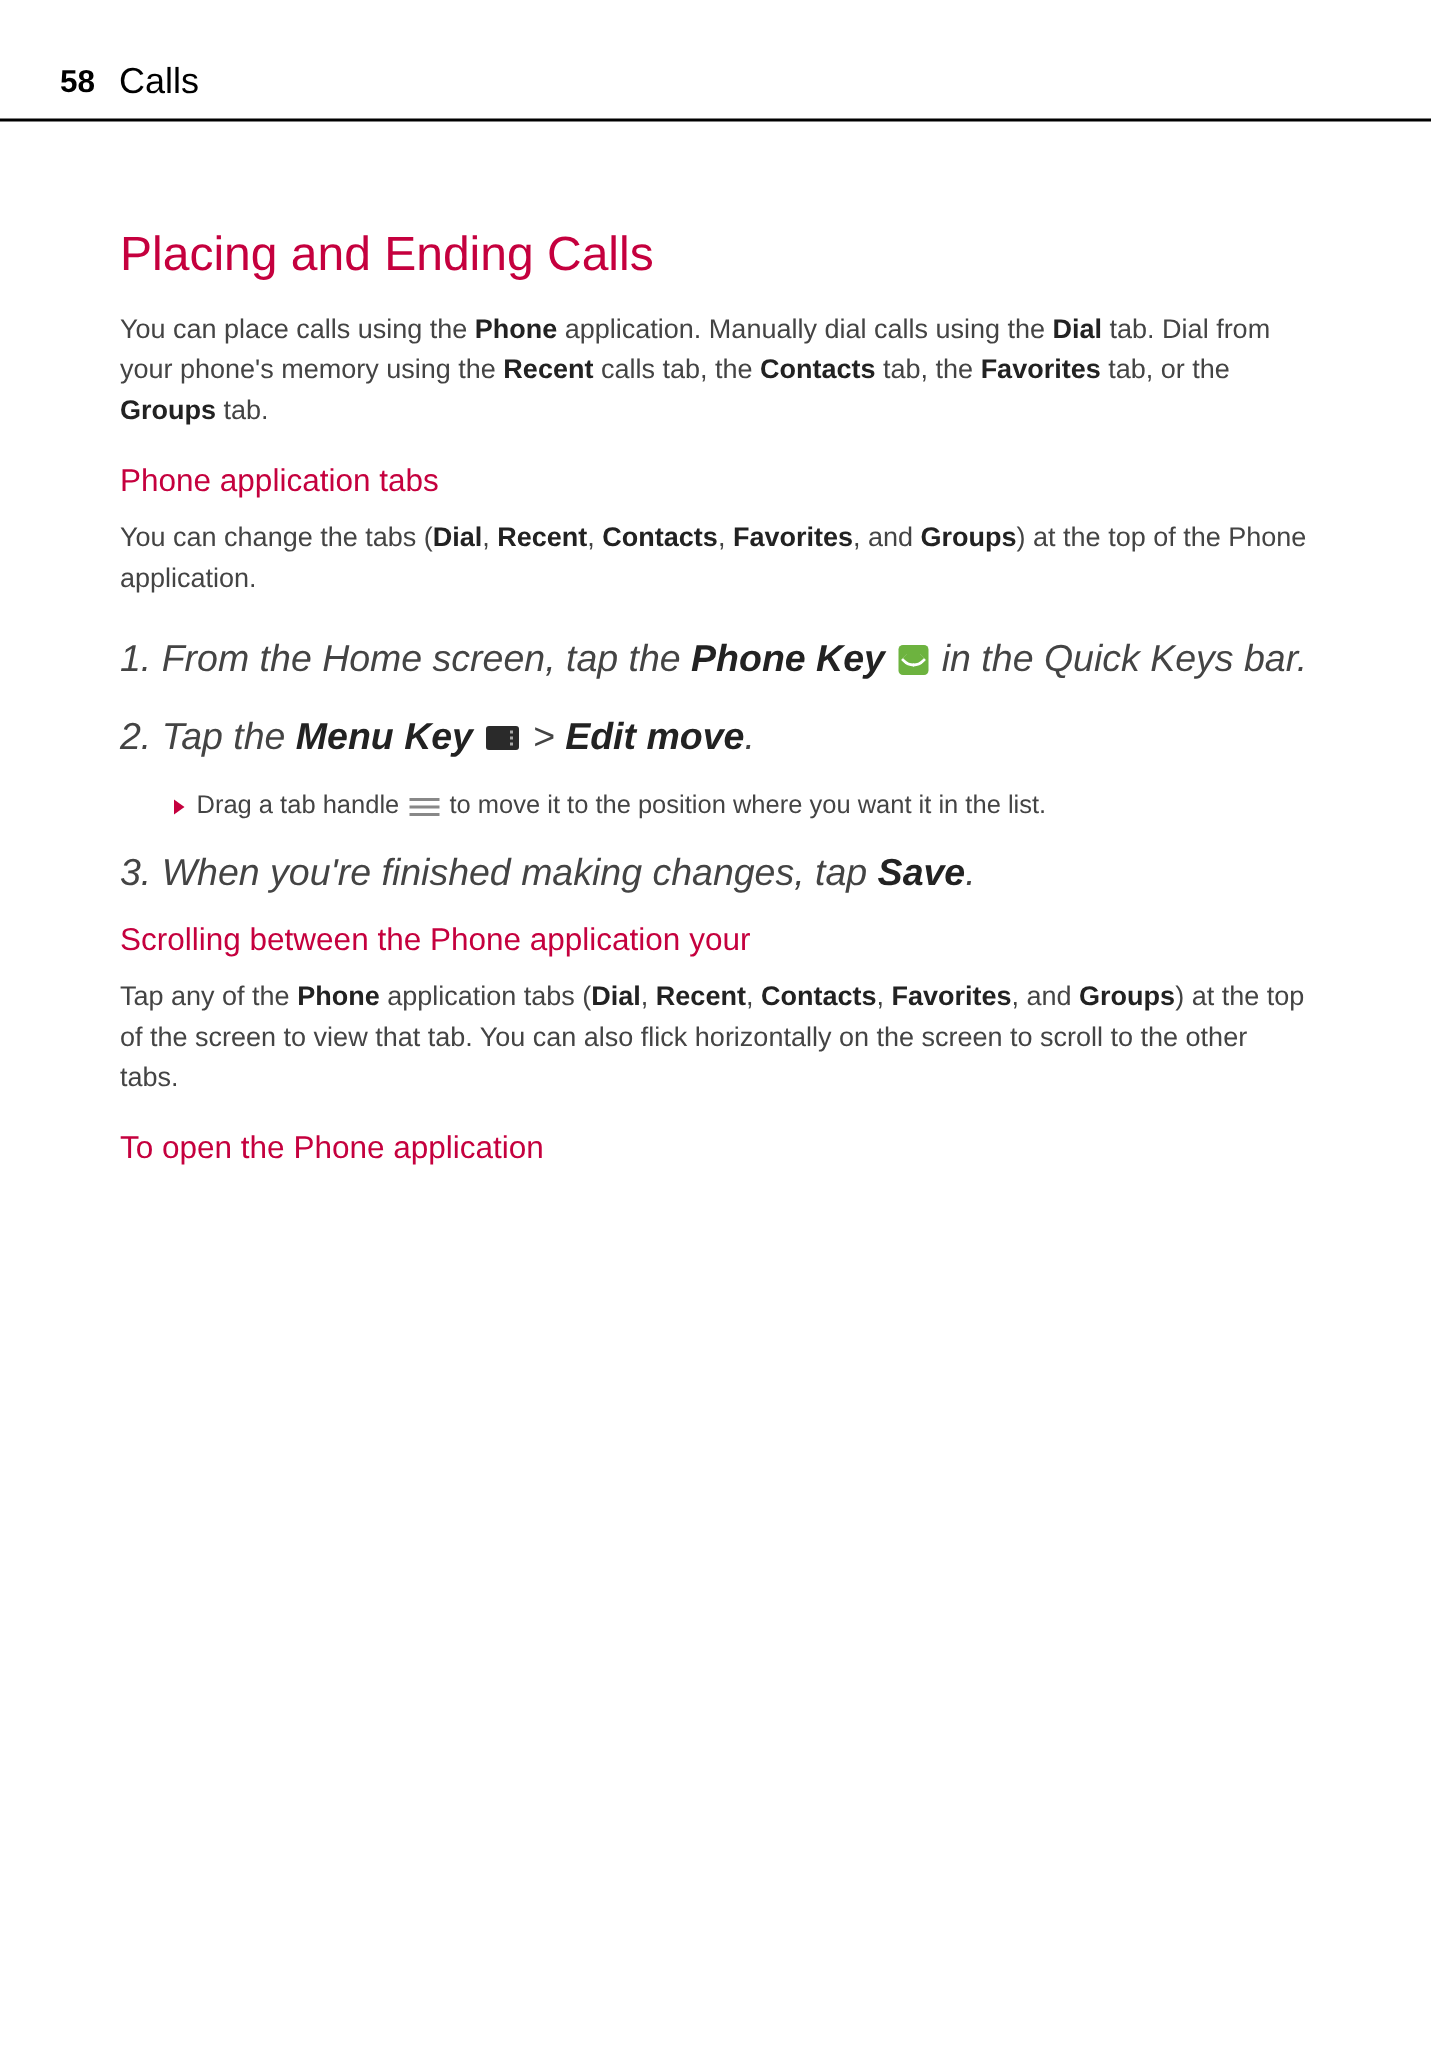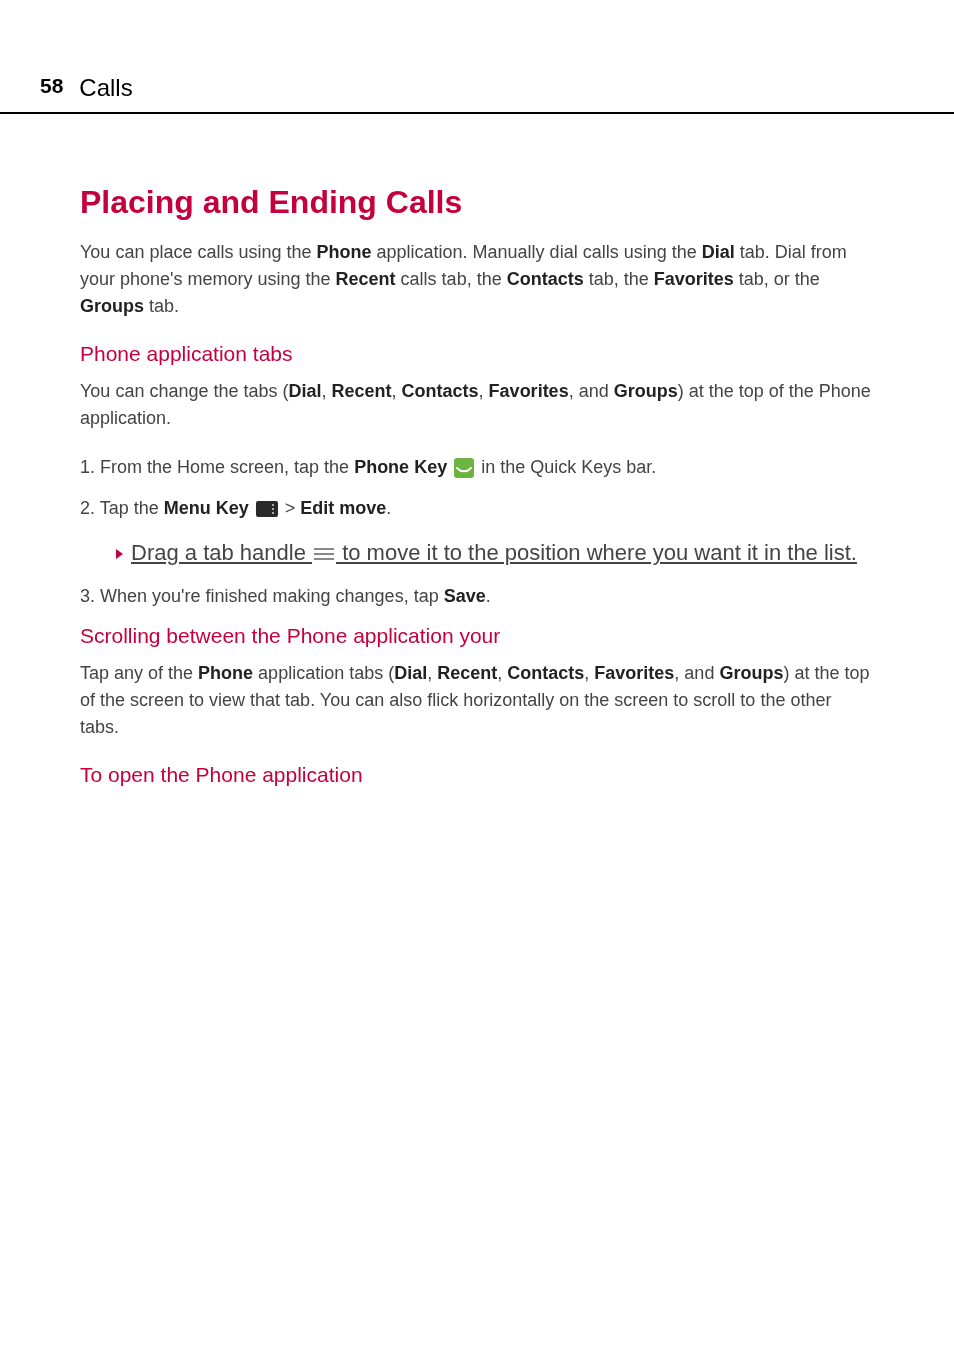--- a/index.html
+++ b/index.html
@@ -8,82 +8,82 @@
       box-sizing: border-box;
     }
     body {
       font-family: Arial, Helvetica, sans-serif;
       background: #ffffff;
       width: 954px;
       height: 1372px;
       position: relative;
     }
     .header {
-      padding: 74px 80px 10px 40px;
+      padding: 41px 80px 10px 40px;
       border-bottom: 2px solid #000;
       display: flex;
-      align-items: flex-start;
+      align-items: center;
       gap: 16px;
     }
     .page-number {
       font-size: 21px;
       font-weight: bold;
       color: #000;
     }
     .section-title {
       font-size: 24px;
       color: #000;
       font-weight: normal;
     }
     .content {
       padding: 70px 80px 20px 80px;
     }
     .main-heading {
       font-size: 32px;
       color: #c5003e;
-      font-weight: bold;
+      font-weight: normal;
       margin-bottom: 18px;
     }
     .body-text {
       font-size: 18px;
       color: #444;
       line-height: 1.5;
       margin-bottom: 22px;
     }
     .body-text .bold {
       color: #222;
       font-weight: 600;
     }
     .sub-heading {
       font-size: 21px;
       color: #c5003e;
       font-weight: 500;
       margin-top: 8px;
       margin-bottom: 12px;
     }
     .numbered-item {
-      font-size: 18px;
+      font-size: 25px;
       color: #444;
       line-height: 1.5;
       margin-bottom: 14px;
       padding-left: 22px;
       text-indent: -22px;
+      font-style: italic;
     }
     .numbered-item .bold {
       color: #222;
       font-weight: 600;
     }
     .sub-bullet {
-      font-size: 22px;
+      font-size: 17px;
       color: #444;
       line-height: 1.5;
       margin-bottom: 14px;
       padding-left: 54px;
       text-indent: -18px;
-      text-decoration: underline;
     }
     .bullet-item {
       font-size: 20.5px;
       color: #444;
       line-height: 1.5;
       margin-bottom: 14px;
       padding-left: 54px;
       text-indent: -18px;
     }
     .bullet-item .bold {

